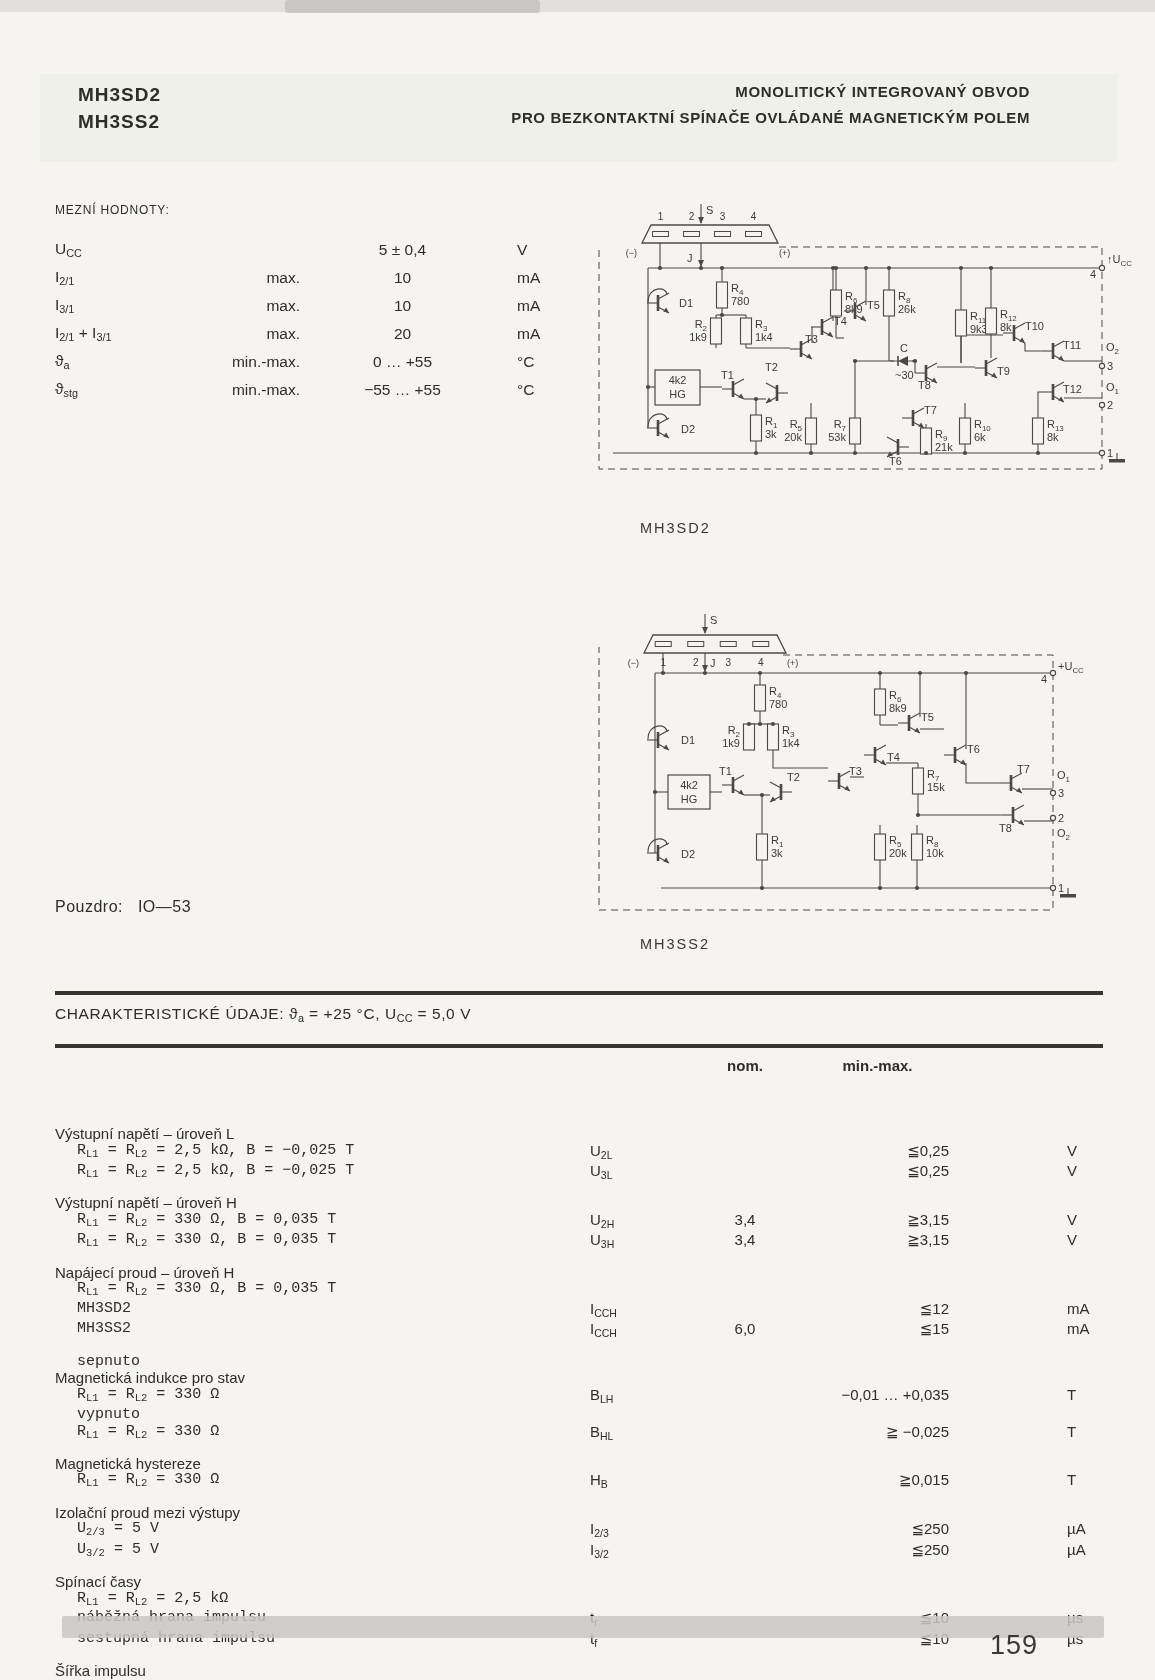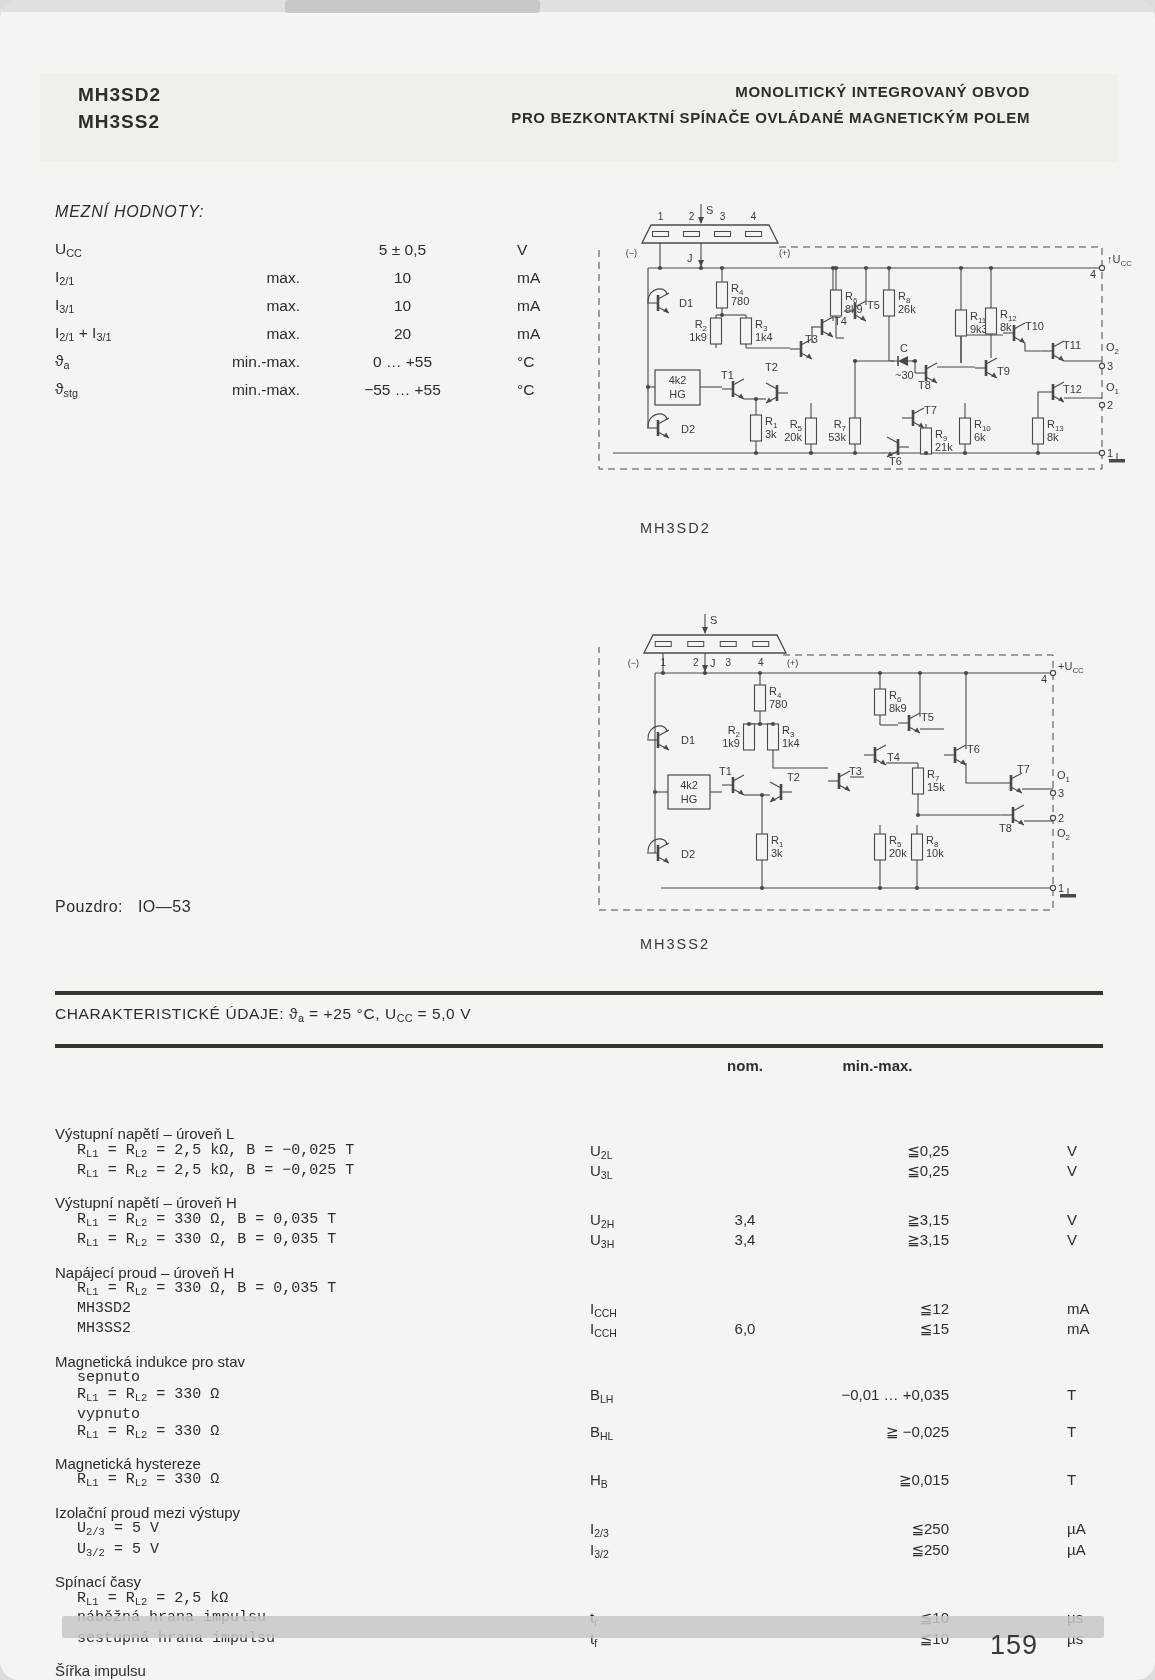--- a/index.html
+++ b/index.html
@@ -1,29 +1,29 @@
 <!DOCTYPE html>
 <html><head>
 <meta charset="utf-8">
 <style>
   html,body{margin:0;padding:0;background:#dddcd9;}
   .page{position:relative;width:1155px;height:1680px;background:#f5f4f1;
-        font-family:"Liberation Sans", sans-serif;color:#2e2d2a;overflow:hidden;border-radius:19px;}
+        font-family:"Liberation Sans", sans-serif;color:#2e2d2a;overflow:hidden;}
   .abs{position:absolute;}
   sub{font-size:70%;vertical-align:-0.28em;letter-spacing:0;}
   
   .art-topband{left:0;top:0;width:1155px;height:12px;background:#d8d7d4;opacity:.7;}
   .art-smudge{left:285px;top:0;width:255px;height:13px;background:#c0bfbc;opacity:.75;border-radius:3px;}
   .art-headwash{left:40px;top:74px;width:1078px;height:88px;background:#edece8;opacity:.6;}
   .art-botbar{left:62px;top:1616px;width:1042px;height:22px;background:#c8c7c3;opacity:.85;border-radius:2px;}
   
   .hdr-part{left:78px;font-size:19px;font-weight:bold;letter-spacing:1px;}
   .hdr-title{right:125px;text-align:right;font-size:15px;font-weight:bold;letter-spacing:.6px;white-space:nowrap;}
   
-  .limits-head{left:55px;top:203px;font-size:16px;letter-spacing:.8px;font-style:italic;}
+  .limits-head{left:55px;top:203px;font-size:12px;letter-spacing:.8px;}
   .limits{left:55px;top:236px;width:530px;}
   .lrow{display:grid;grid-template-columns:140px 105px 205px 80px;height:28px;
         font-size:15.5px;align-items:center;}
   .lrow .c1{text-align:left;}
   .lrow .c2{text-align:right;}
   .lrow .c3{text-align:center;}
   .lrow .c4{text-align:left;padding-left:12px;}
   
   .fig-caption{font-size:14.5px;letter-spacing:2px;color:#3a3936;}
   svg text{font-family:"Liberation Sans", sans-serif;fill:#3c3b38;}
@@ -56,21 +56,21 @@
   <div class="abs hdr-part" style="top:84px;">MH3SD2</div>
   <div class="abs hdr-part" style="top:111px;">MH3SS2</div>
   <div class="abs hdr-title" style="top:83px;">MONOLITICKÝ INTEGROVANÝ OBVOD</div>
   <div class="abs hdr-title" style="top:109px;">PRO BEZKONTAKTNÍ SPÍNAČE OVLÁDANÉ MAGNETICKÝM POLEM</div>
 
   <div class="abs limits-head">MEZNÍ HODNOTY:</div>
   <div class="abs limits" id="limits-rows">
       <div class="lrow">
         <span class="c1">U<sub>CC</sub></span>
         <span class="c2"></span>
-        <span class="c3">5 ± 0,5</span>
+        <span class="c3">5 ± 0,4</span>
         <span class="c4">V</span>
       </div>
       <div class="lrow">
         <span class="c1">I<sub>2/1</sub></span>
         <span class="c2">max.</span>
         <span class="c3">10</span>
         <span class="c4">mA</span>
       </div>
       <div class="lrow">
         <span class="c1">I<sub>3/1</sub></span>
@@ -714,28 +714,28 @@
         <div class="char-line">
           <span class="c-cond ind">MH3SS2</span>
           <span class="c-sym">I<sub>CCH</sub></span>
           <span class="c-nom">6,0</span>
           <span class="c-mm">≦15</span>
           <span class="c-unit">mA</span>
         </div>
       </div>
       <div class="char-group">
         <div class="char-line">
+          <span class="c-cond ind">sepnuto</span>
+          <span class="c-sym"></span>
+          <span class="c-nom"></span>
+          <span class="c-mm"></span>
+          <span class="c-unit"></span>
+        </div>
+        <div class="char-line">
           <span class="c-cond">Magnetická indukce pro stav</span>
-          <span class="c-sym"></span>
-          <span class="c-nom"></span>
-          <span class="c-mm"></span>
-          <span class="c-unit"></span>
-        </div>
-        <div class="char-line">
-          <span class="c-cond ind">sepnuto</span>
           <span class="c-sym"></span>
           <span class="c-nom"></span>
           <span class="c-mm"></span>
           <span class="c-unit"></span>
         </div>
         <div class="char-line">
           <span class="c-cond ind">R<sub>L1</sub> = R<sub>L2</sub> = 330 Ω</span>
           <span class="c-sym">B<sub>LH</sub></span>
           <span class="c-nom"></span>
           <span class="c-mm">−0,01 … +0,035</span>

